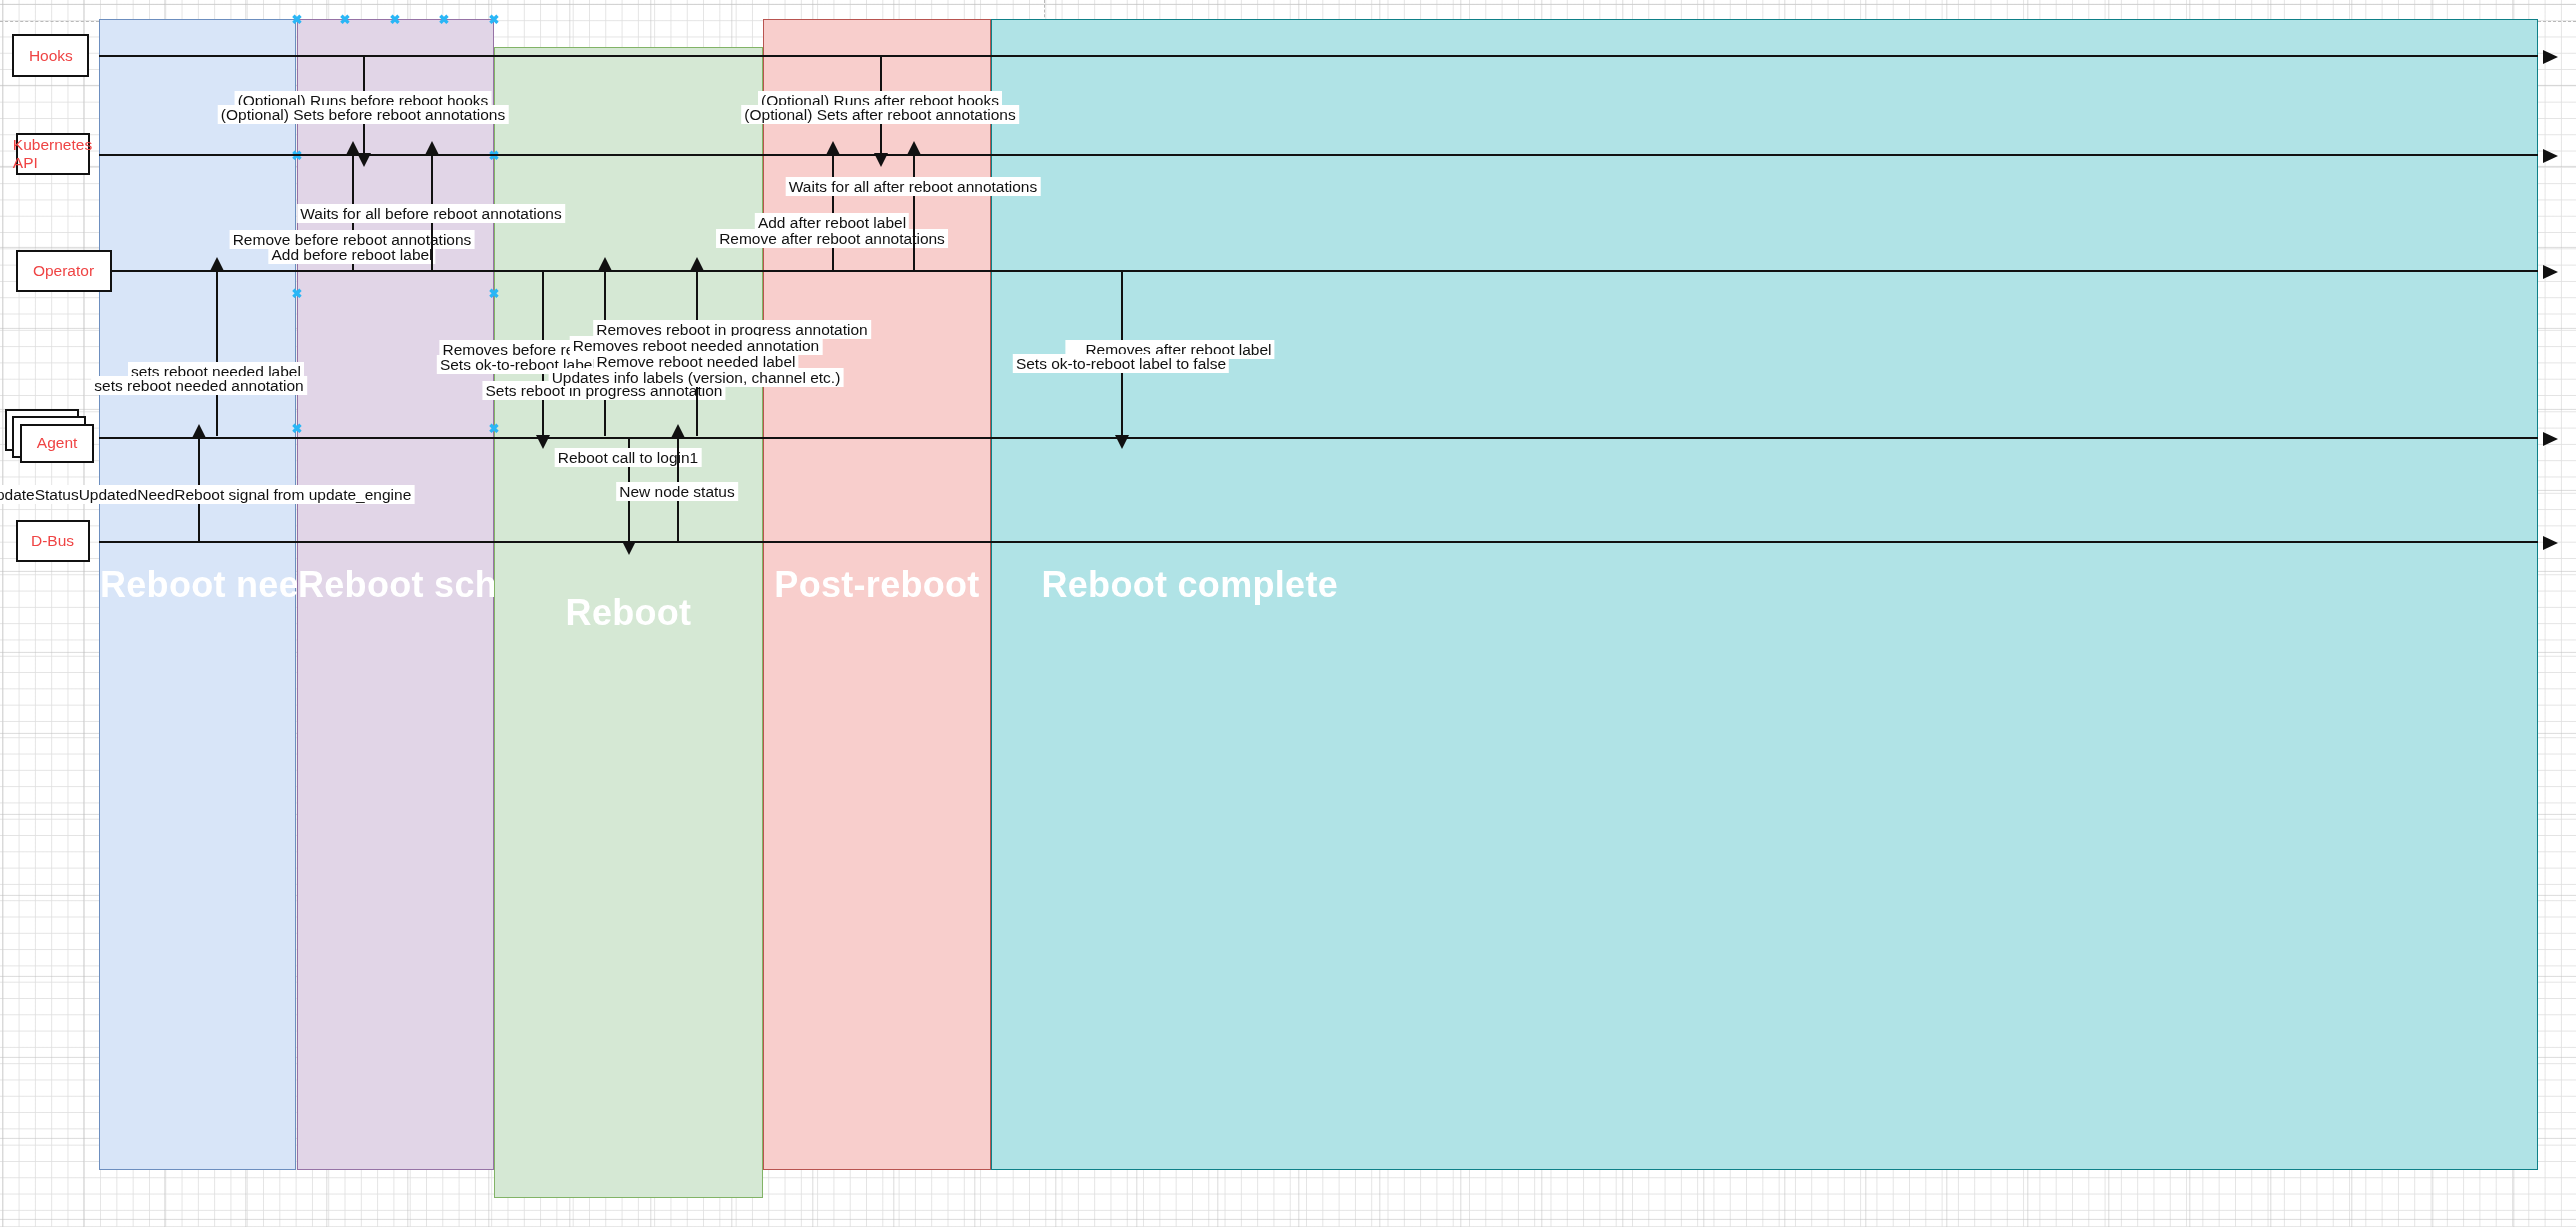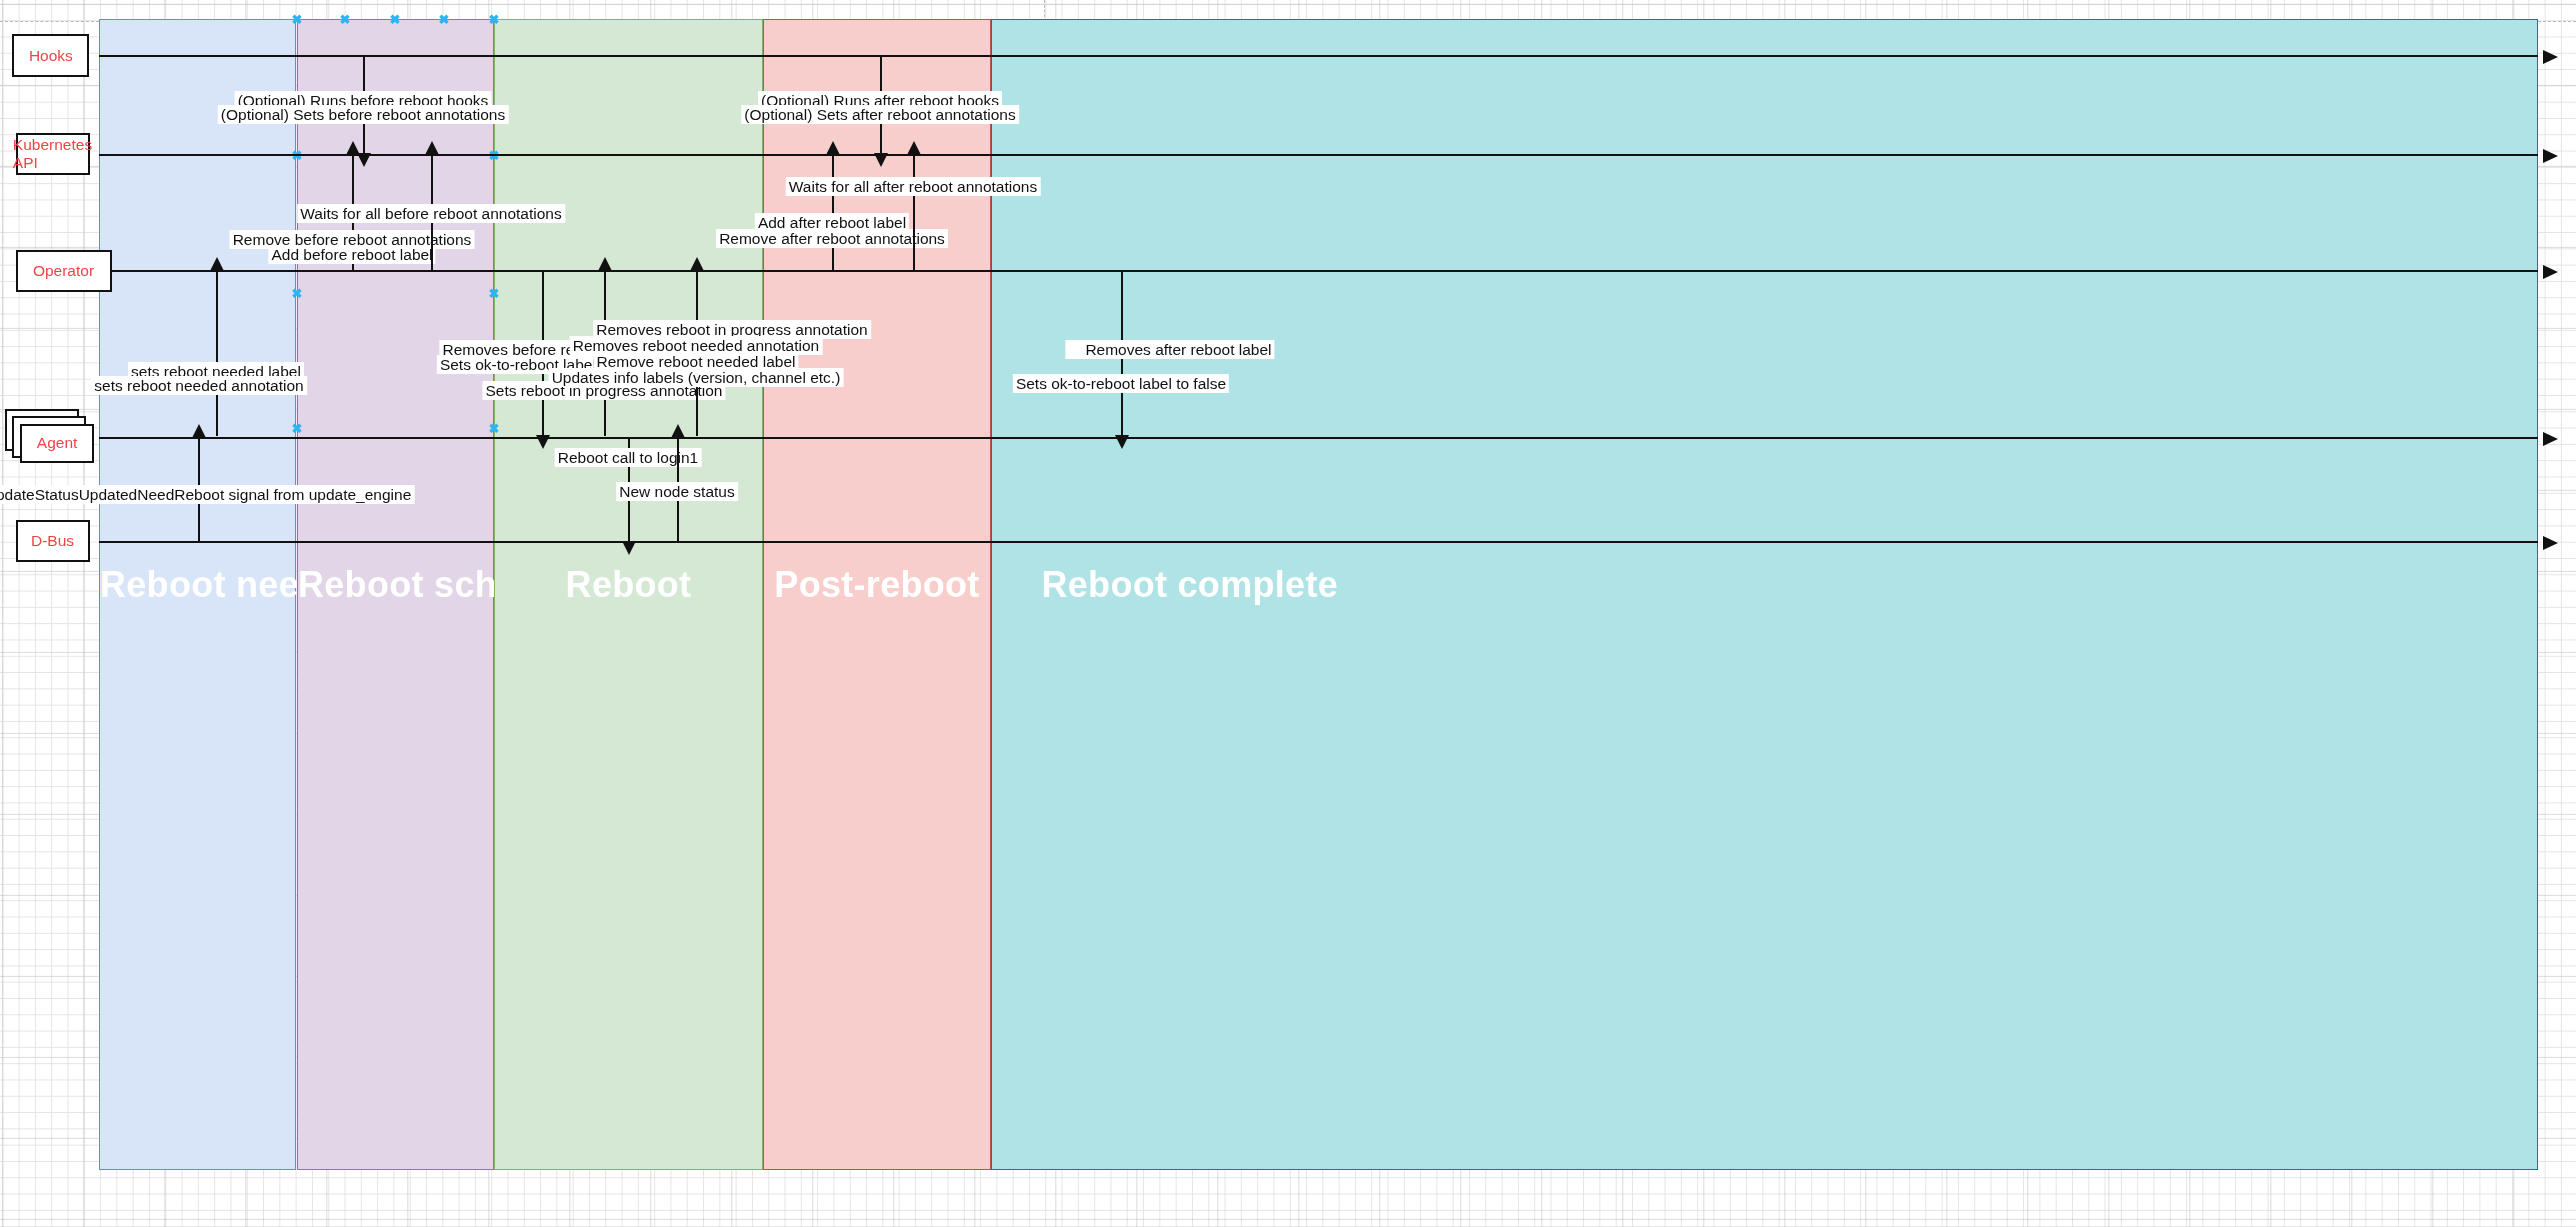--- a/index.html
+++ b/index.html
@@ -71,21 +71,21 @@
   <div class="guide-h" style="left:2538px;top:21px;width:38px;"></div>
 
   <div class="phase" style="left:99px;width:197px;background:#d8e5f8;border:1.5px solid #6c8ebf;">
     <div class="phase-title">Reboot needed</div>
   </div>
 
   <div class="phase" style="left:297px;width:197px;background:#e1d5e7;border:1.5px solid #9673a6;">
     <div class="phase-title">Reboot scheduled</div>
   </div>
 
-  <div class="phase" style="left:494px;width:269px;background:#d5e8d4;border:1.5px solid #82b366;">
+  <div class="phase" style="left:494px;width:269px;background:#d5e8d4;border:1.5px solid #82b366;margin-top:28px;">
     <div class="phase-title">Reboot</div>
   </div>
 
   <div class="phase" style="left:763px;width:228px;background:#f8cecc;border:1.5px solid #b85450;">
     <div class="phase-title">Post-reboot</div>
   </div>
 
   <div class="phase" style="left:991px;width:1547px;background:#b0e3e6;border:1.5px solid #0e8088;">
     <div class="phase-title" style="left:0;width:346px;text-align:right;">Reboot complete</div>
   </div>
@@ -186,16 +186,16 @@
 
   <div class="msg up" style="left:832px;top:154px;height:116px;"></div>
   <div class="mlabel" style="left:832px;top:213px;">Add after reboot label</div>
   <div class="mlabel" style="left:832px;top:229px;">Remove after reboot annotations</div>
 
   <div class="msg up" style="left:913px;top:154px;height:116px;"></div>
   <div class="mlabel" style="left:913px;top:177px;">Waits for all after reboot annotations</div>
 
   <div class="msg down" style="left:1121px;top:270px;height:166px;"></div>
   <div class="mlabel" style="left:1170px;top:340px;padding-left:20px;">Removes after reboot label</div>
-  <div class="mlabel" style="left:1121px;top:374px;">Sets ok-to-reboot label to false</div>
+  <div class="mlabel" style="left:1121px;top:354px;">Sets ok-to-reboot label to false</div>
 
 </div>
 
 
 </body></html>

